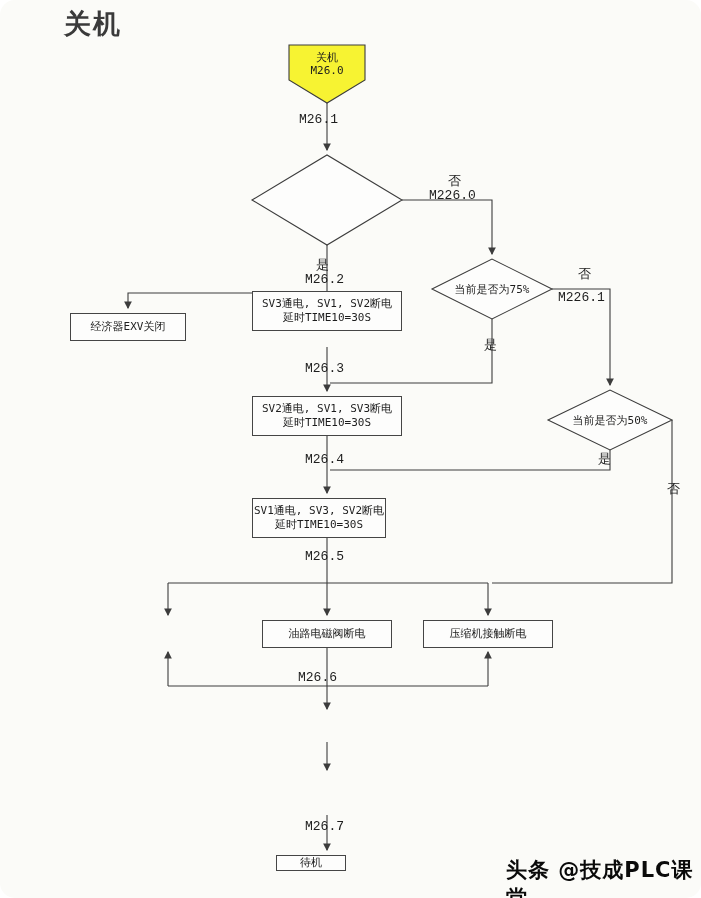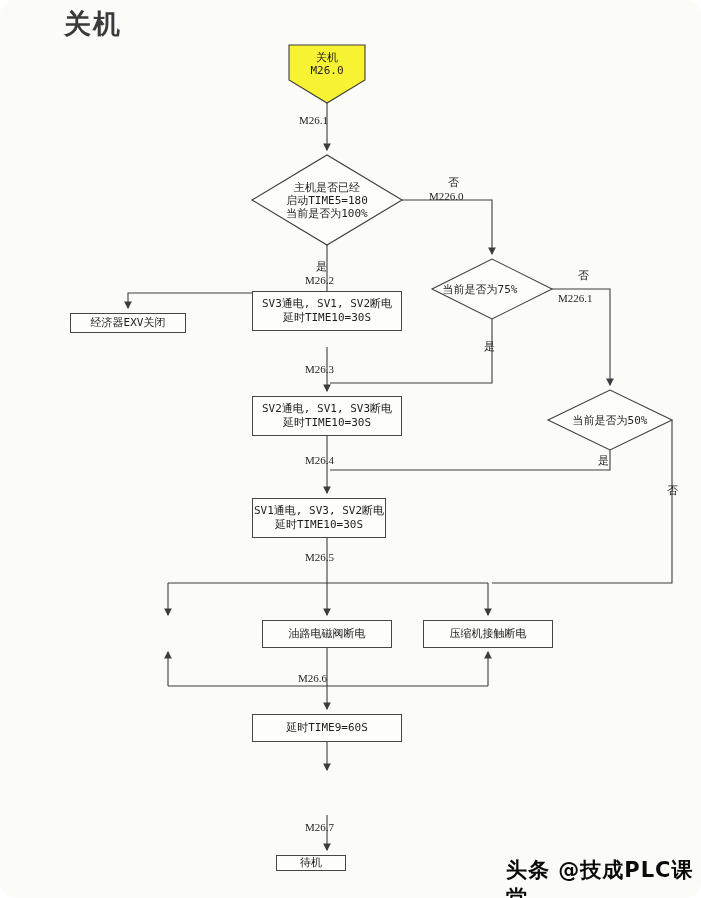--- a/index.html
+++ b/index.html
@@ -26,22 +26,22 @@
     text-align:center; font-size:11px; line-height:14px;
     font-family:"DejaVu Sans Mono","DejaVu Sans",monospace;
   }
   .node span { display:block; white-space:nowrap; }
   .dtext {
     position:absolute; text-align:center; font-size:11px; line-height:13px;
     font-family:"DejaVu Sans Mono","DejaVu Sans",monospace;
   }
   .dtext span { display:block; white-space:nowrap; }
   .elabel {
-    position:absolute; font-size:11px; line-height:12px; white-space:nowrap;
-    font-family:Liberation Serif, serif; color:#1d1d1d;
+    position:absolute; font-size:13px; line-height:12px; white-space:nowrap;
+    font-family:Liberation Mono, monospace; color:#1d1d1d;
   }
   .watermark {
     position:absolute; left:506px; top:856px;
     font-size:21px; font-weight:700; color:#0a0a0a; letter-spacing:1px;
     font-family:"DejaVu Sans","Liberation Sans",sans-serif;
   }
 </style>
 </head>
 <body>
 
@@ -82,33 +82,28 @@
     <polygon class="diamond" points="252,200 327,155 402,200 327,245"></polygon>
     <polygon class="diamond" points="432,289 492,259 552,289 492,319"></polygon>
     <polygon class="diamond" points="548,420 610,390 672,420 610,450"></polygon>
   </svg>
 
   <div class="dtext" style="left:289px;top:51px;width:76px">
     <span>关机</span>
     <span>M26.0</span>
   </div>
 
-  <div class="dtext" style="left:257px;top:181px;width:140px">
-    <span>主机是否已经</span>
-    <span>启动TIME5=180</span>
-    <span>当前是否为100%</span>
-  </div>
-  <div class="dtext" style="left:420px;top:283px;width:120px">
+  <div class="dtext" style="left:432px;top:283px;width:120px">
     <span>当前是否为75%</span>
   </div>
   <div class="dtext" style="left:550px;top:414px;width:120px">
     <span>当前是否为50%</span>
   </div>
 
-  <div class="node" style="left:70px;top:313px;width:116px;height:20px">
+  <div class="node" style="left:70px;top:313px;width:116px;height:28px">
     <span>经济器EXV关闭</span>
   </div>
 
   <div class="node" style="left:252px;top:291px;width:150px;height:40px">
     <span>SV3通电, SV1, SV2断电</span>
     <span>延时TIME10=30S</span>
   </div>
 
   <div class="node" style="left:252px;top:396px;width:150px;height:40px">
     <span>SV2通电, SV1, SV3断电</span>
@@ -120,23 +115,20 @@
     <span>延时TIME10=30S</span>
   </div>
 
   <div class="node" style="left:262px;top:620px;width:130px;height:28px">
     <span>油路电磁阀断电</span>
   </div>
   <div class="node" style="left:423px;top:620px;width:130px;height:28px">
     <span>压缩机接触断电</span>
   </div>
 
-  <div class="node" style="left:252px;top:714px;width:150px;height:28px">
-    <span>延时TIME9=60S</span>
-  </div>
 
 
   <div class="node" style="left:276px;top:855px;width:70px;height:16px">
     <span>待机</span>
   </div>
 
   <span class="elabel" style="left:299px;top:114px">M26.1</span>
   <span class="elabel" style="left:448px;top:176px">否</span>
   <span class="elabel" style="left:429px;top:190px">M226.0</span>
   <span class="elabel" style="left:316px;top:260px">是</span>

